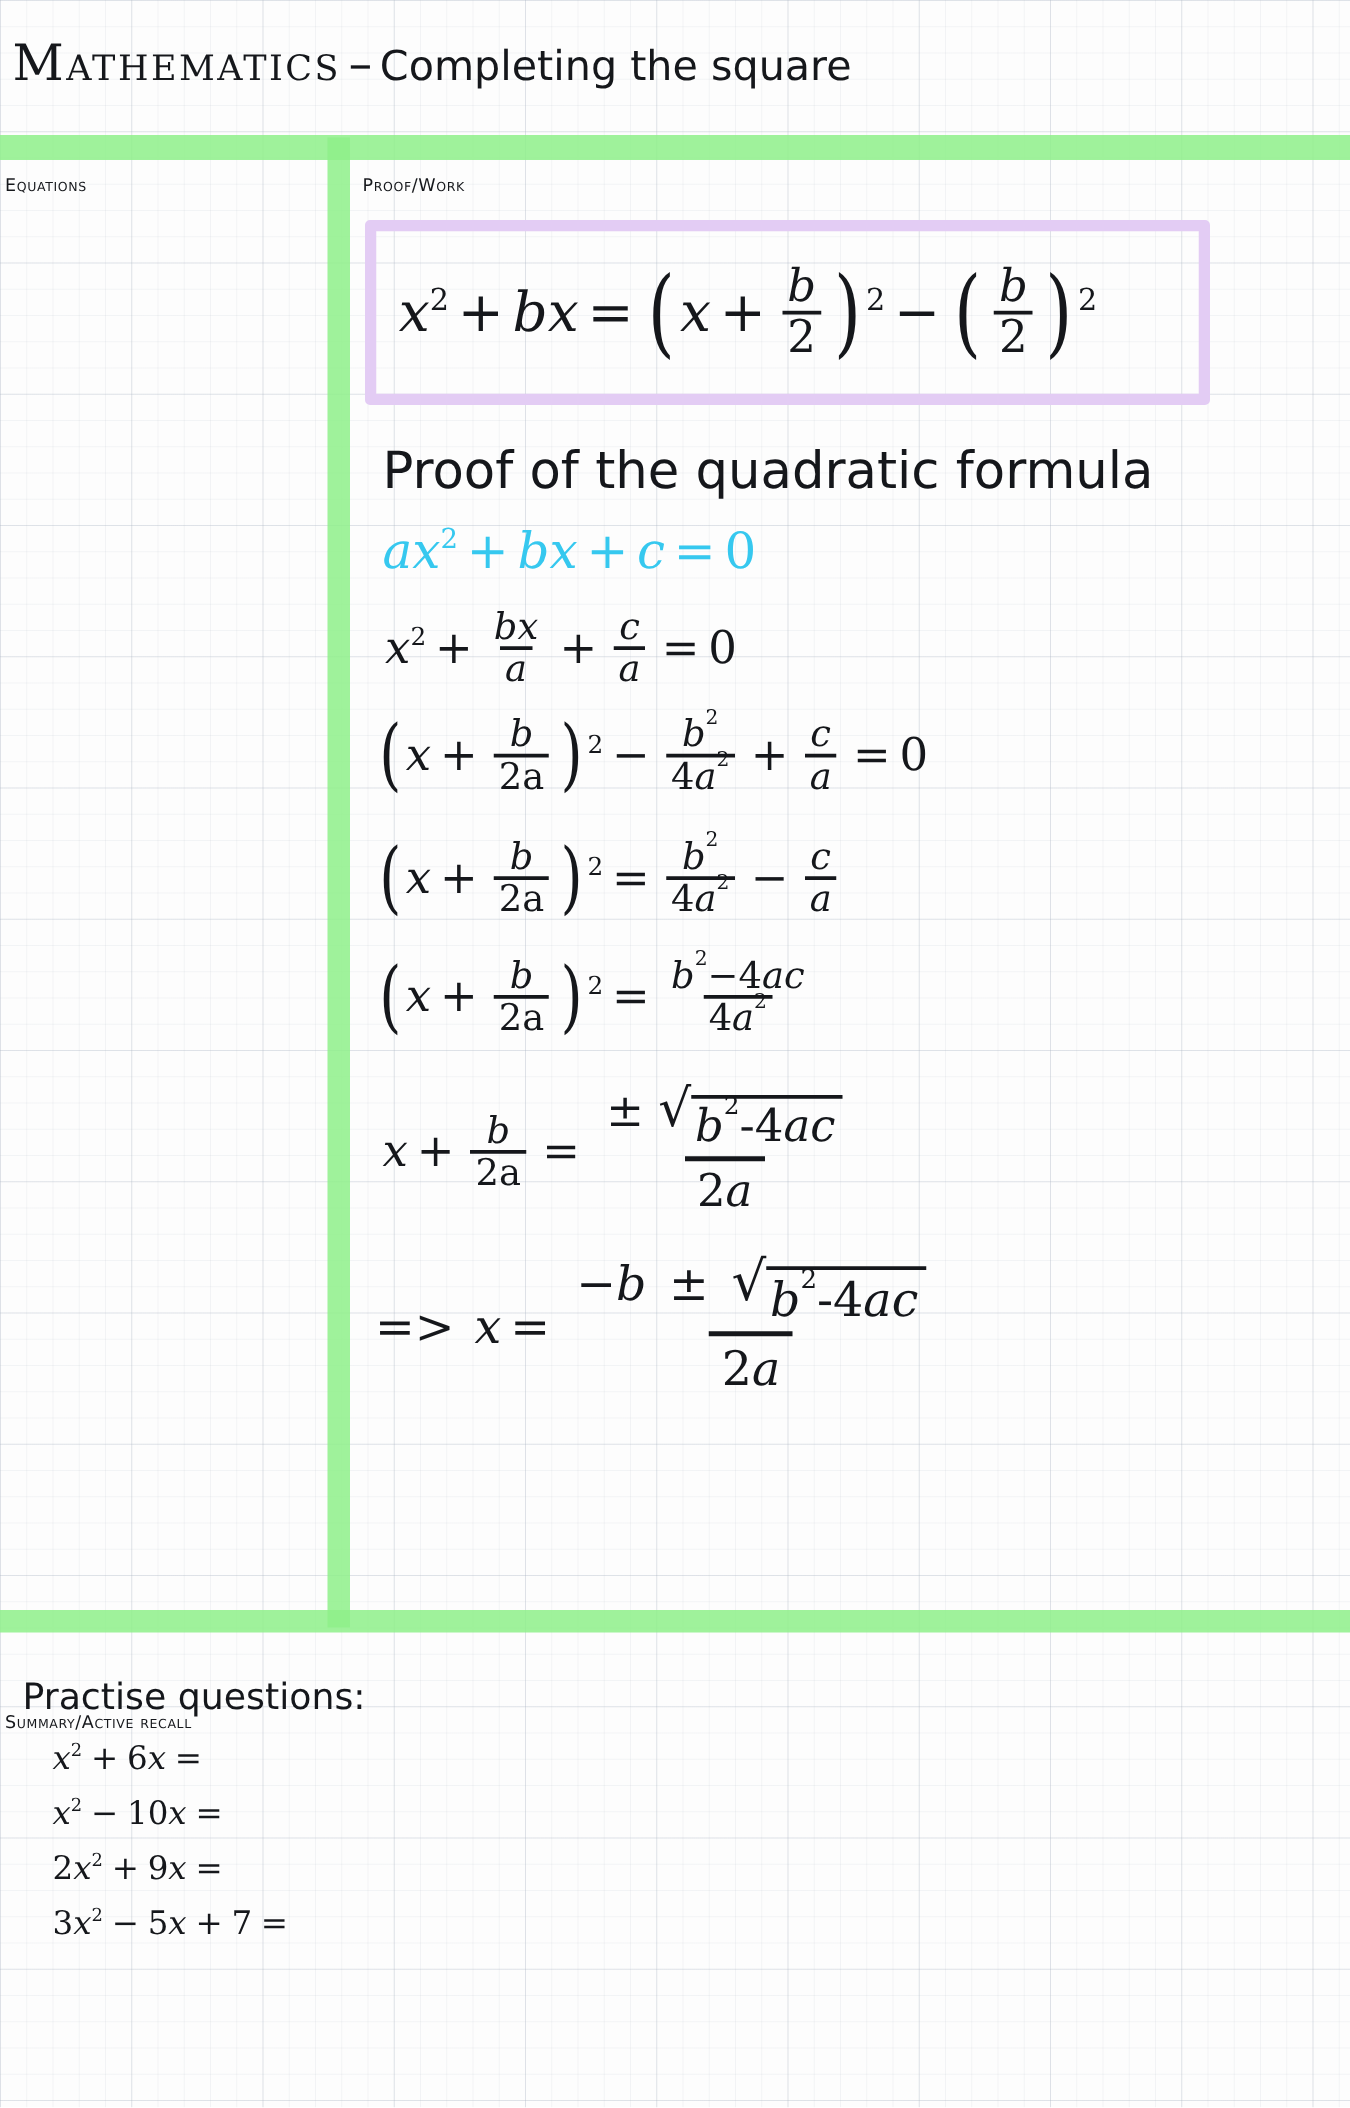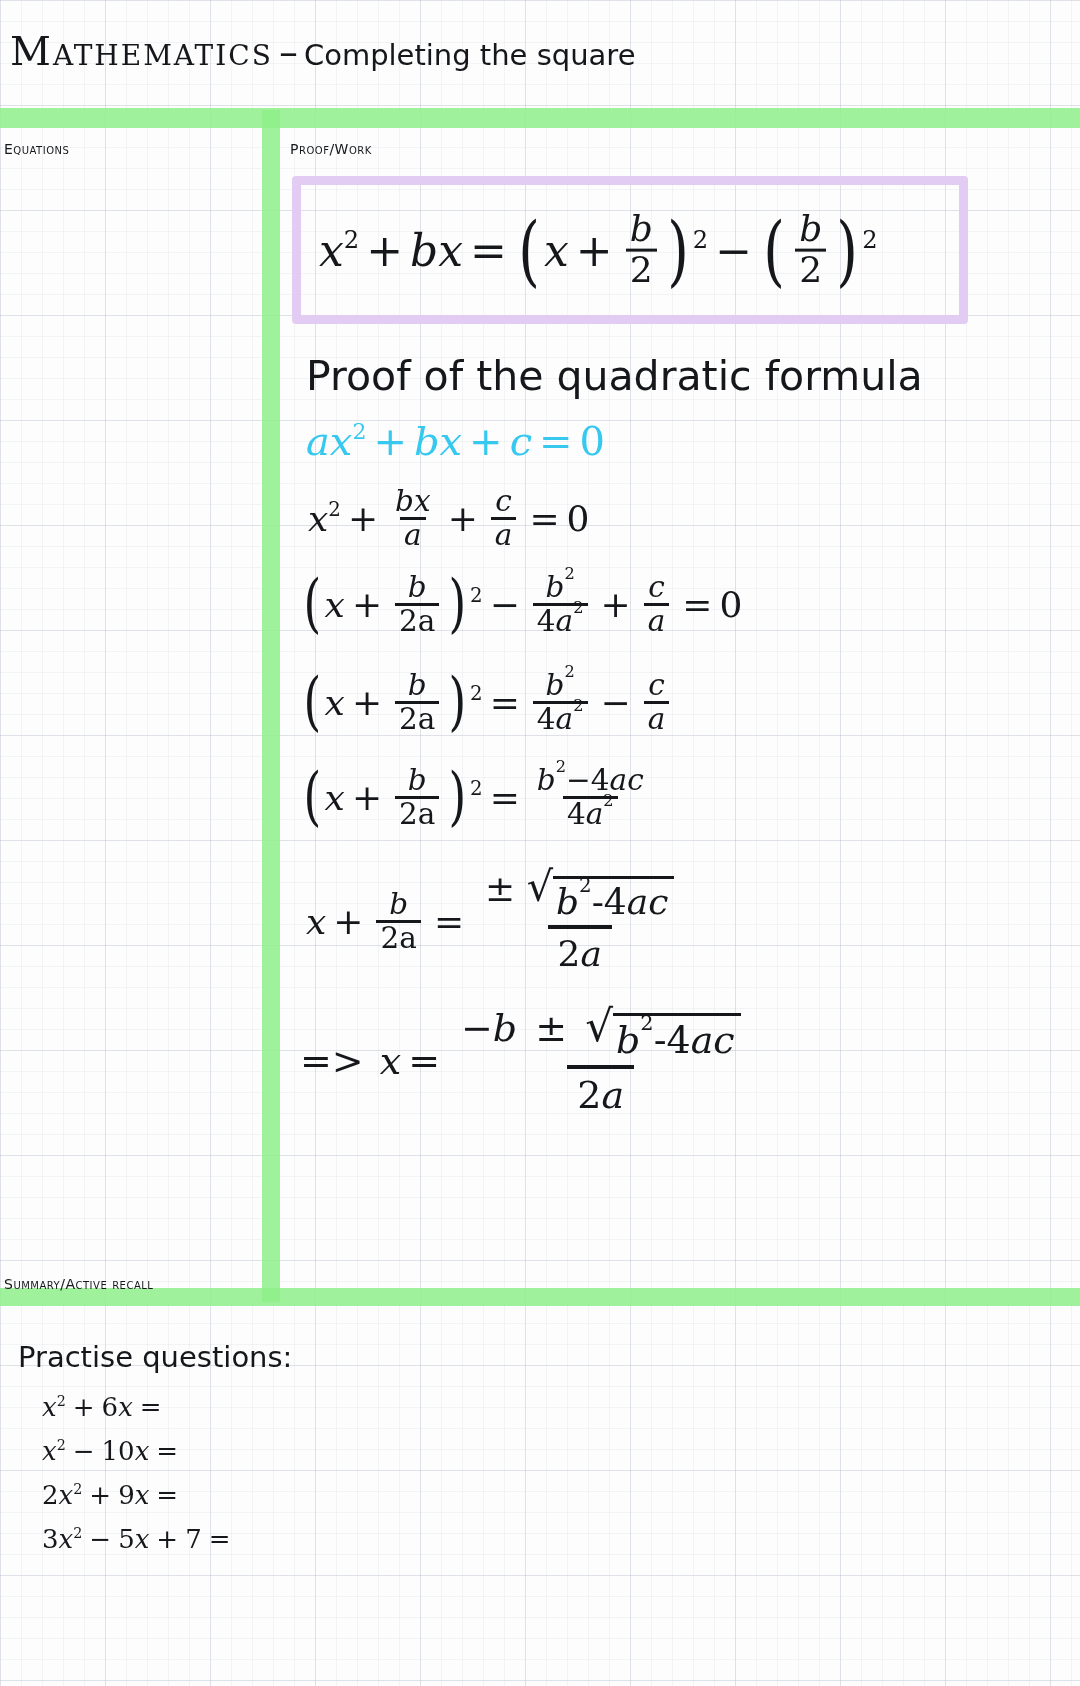--- a/index.html
+++ b/index.html
@@ -43,21 +43,21 @@
     position: absolute;
     font-family: "DejaVu Sans", sans-serif;
     font-size: 14px;
     letter-spacing: .5px;
     color: #16181c;
     font-variant: small-caps;
     white-space: nowrap;
   }
   #label-equations { left: 4px;   top: 141px; }
   #label-notes     { left: 290px; top: 141px; }
-  #label-summary   { left: 4px;   top: 1276px; }
+  #label-summary   { left: 4px;   top: 1370px; }
 
   
   #title-wrap {
     position: absolute;
     left: 10px;
     top: 28px;
     display: flex;
     align-items: baseline;
     gap: 6px;
     white-space: nowrap;
@@ -69,21 +69,21 @@
     color: #15171b;
     font-variant: small-caps;
     font-weight: 500;
   }
   #title-dash {
     font-size: 38px;
     color: #15171b;
   }
   #title-sub {
     font-family: "DejaVu Sans", sans-serif;
-    font-size: 29px;
+    font-size: 33px;
     color: #15171b;
   }
 
   
   #formula-box {
     position: absolute;
     left: 292px;
     top: 176px;
     width: 676px;
     height: 148px;

